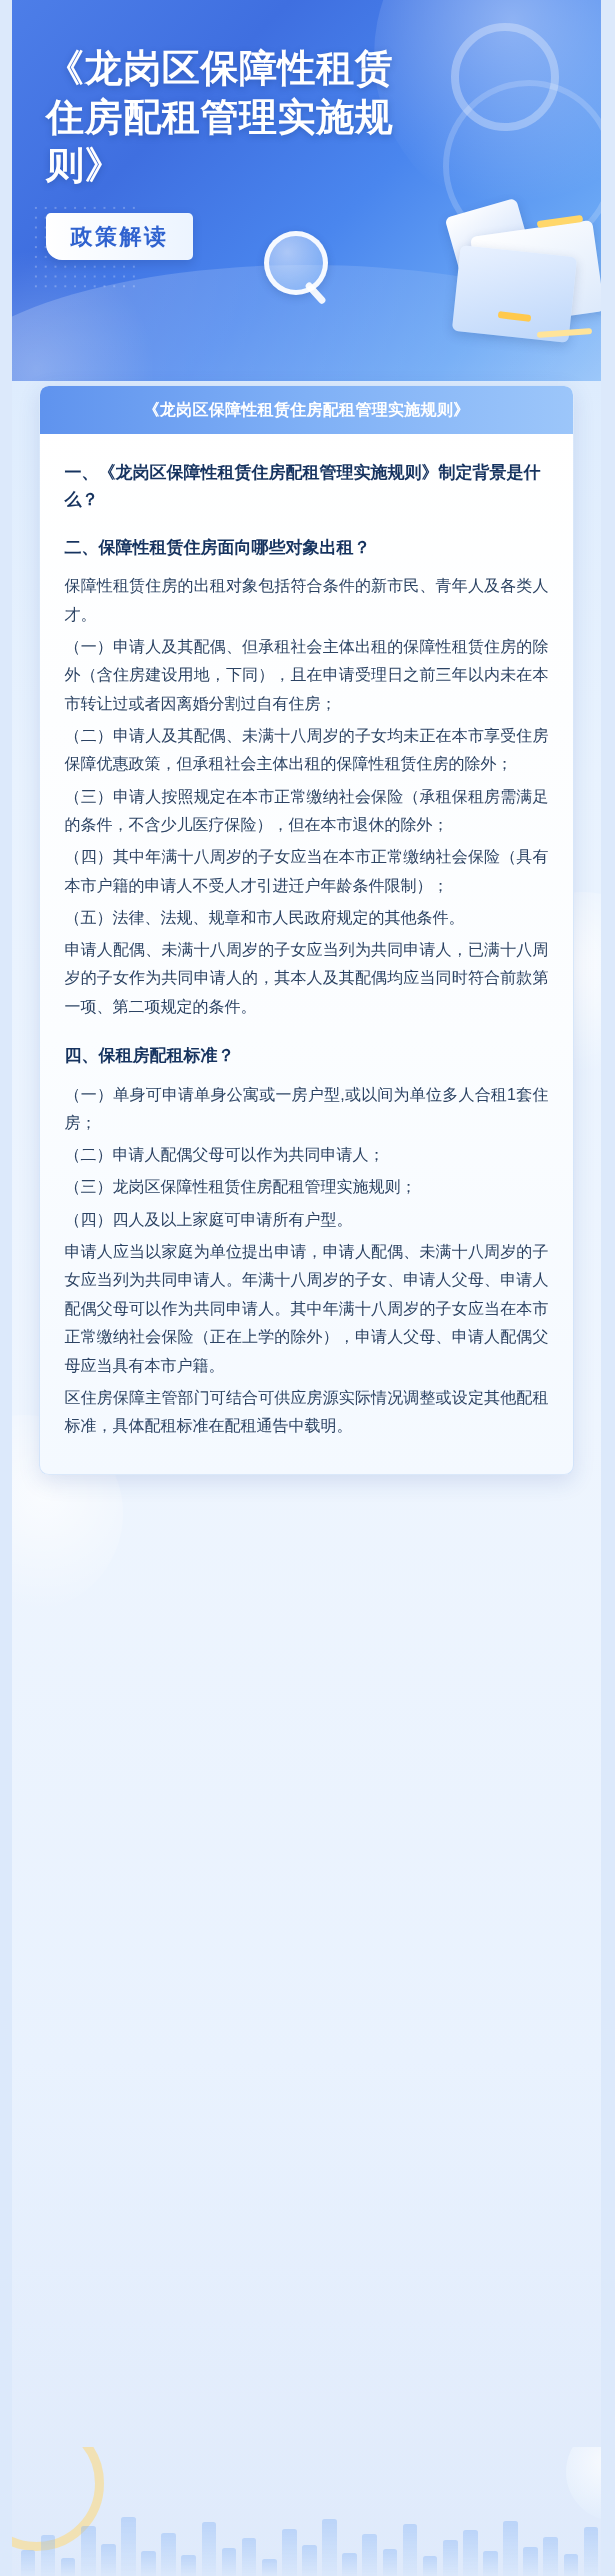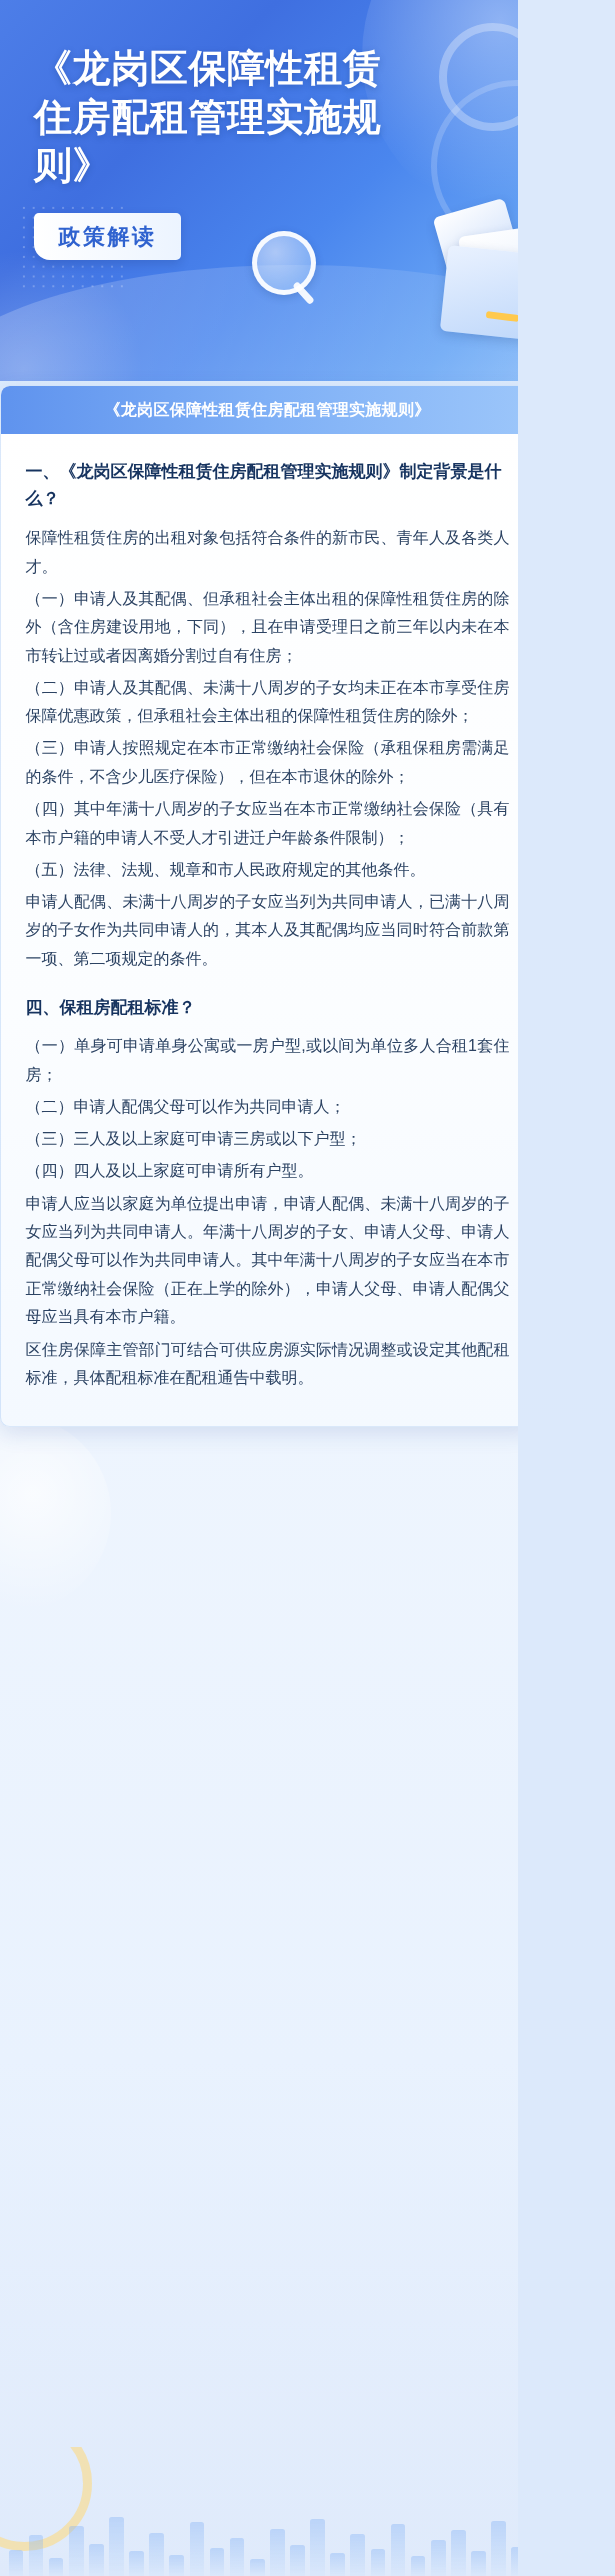--- a/index.html
+++ b/index.html
@@ -6,24 +6,25 @@
     margin: 0;
     padding: 0;
   }
   body {
     width: 615px;
     background: #dce9fb;
     font-family: "Liberation Sans", sans-serif;
   }
   .page {
     position: relative;
-    width: 518px;
+    width: 589px;
     min-height: 2576px;
     background: linear-gradient(180deg, #cfe2fb 0%, #dcebfd 12%, #e8f2fe 30%, #eef5fe 55%, #e9f2fe 80%, #dfeafb 100%);
     overflow: hidden;
+    margin-left: 12px;
   }
   .hero-bg {
     position: absolute;
     top: 0; left: 0;
     width: 615px;
     height: 381px;
     background: linear-gradient(135deg, #4d7ee8 0%, #3f6fe0 28%, #4a86ee 55%, #6aa7f5 80%, #9cc8fa 100%);
     overflow: hidden;
   }
   .hero-bg .glow1 {
@@ -247,21 +248,21 @@
   .doc-body {
     padding: 21px 24.6px 29.5px 24.6px;
   }
   .q {
     color: #16335f;
     font-size: 17px;
     font-weight: bold;
     line-height: 1.6;
     margin: 21px 0 11px 0;
   }
-  .q:first-child { margin-top: 3.7px; font-family: Liberation Mono, monospace; }
+  .q:first-child { margin-top: 3.7px; }
   .p {
     color: #2c4363;
     font-size: 16px;
     line-height: 1.78;
     margin: 0 0 3.7px 0;
     text-align: justify;
   }
 </style>
 </head>
 <body>
@@ -299,33 +300,34 @@
   <div class="side-blob"></div>
   <div class="side-blob2"></div>
 
   <div class="content-wrap">
     <div class="doc-card">
       <div class="doc-header">《龙岗区保障性租赁住房配租管理实施规则》</div>
       <div class="doc-body">
 
         <div class="q">一、《龙岗区保障性租赁住房配租管理实施规则》制定背景是什么？</div>
 
+        <div class="q">二、保障性租赁住房面向哪些对象出租？</div>
         <p class="p">保障性租赁住房的出租对象包括符合条件的新市民、青年人及各类人才。</p>
 
         <p class="p">（一）申请人及其配偶、但承租社会主体出租的保障性租赁住房的除外（含住房建设用地，下同），且在申请受理日之前三年以内未在本市转让过或者因离婚分割过自有住房；</p>
         <p class="p">（二）申请人及其配偶、未满十八周岁的子女均未正在本市享受住房保障优惠政策，但承租社会主体出租的保障性租赁住房的除外；</p>
         <p class="p">（三）申请人按照规定在本市正常缴纳社会保险（承租保租房需满足的条件，不含少儿医疗保险），但在本市退休的除外；</p>
         <p class="p">（四）其中年满十八周岁的子女应当在本市正常缴纳社会保险（具有本市户籍的申请人不受人才引进迁户年龄条件限制）；</p>
         <p class="p">（五）法律、法规、规章和市人民政府规定的其他条件。</p>
         <p class="p">申请人配偶、未满十八周岁的子女应当列为共同申请人，已满十八周岁的子女作为共同申请人的，其本人及其配偶均应当同时符合前款第一项、第二项规定的条件。</p>
 
         <div class="q">四、保租房配租标准？</div>
         <p class="p">（一）单身可申请单身公寓或一房户型,或以间为单位多人合租1套住房；</p>
         <p class="p">（二）申请人配偶父母可以作为共同申请人；</p>
-        <p class="p">（三）三人及以上家庭可申请三房或以下户型；</p>
+        <p class="p">（三）龙岗区保障性租赁住房配租管理实施规则；</p>
         <p class="p">（四）四人及以上家庭可申请所有户型。</p>
         <p class="p">申请人应当以家庭为单位提出申请，申请人配偶、未满十八周岁的子女应当列为共同申请人。年满十八周岁的子女、申请人父母、申请人配偶父母可以作为共同申请人。其中年满十八周岁的子女应当在本市正常缴纳社会保险（正在上学的除外），申请人父母、申请人配偶父母应当具有本市户籍。</p>
         <p class="p">区住房保障主管部门可结合可供应房源实际情况调整或设定其他配租标准，具体配租标准在配租通告中载明。</p>
 
       </div>
     </div>
   </div>
 
   <div class="bottom-deco">
     <div class="circleY"></div>

